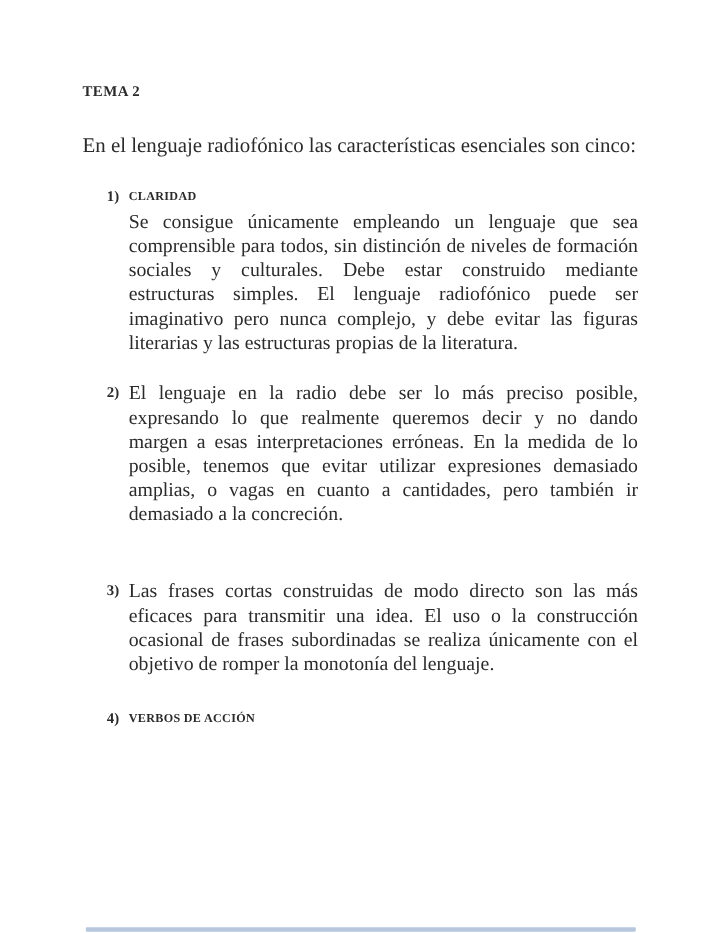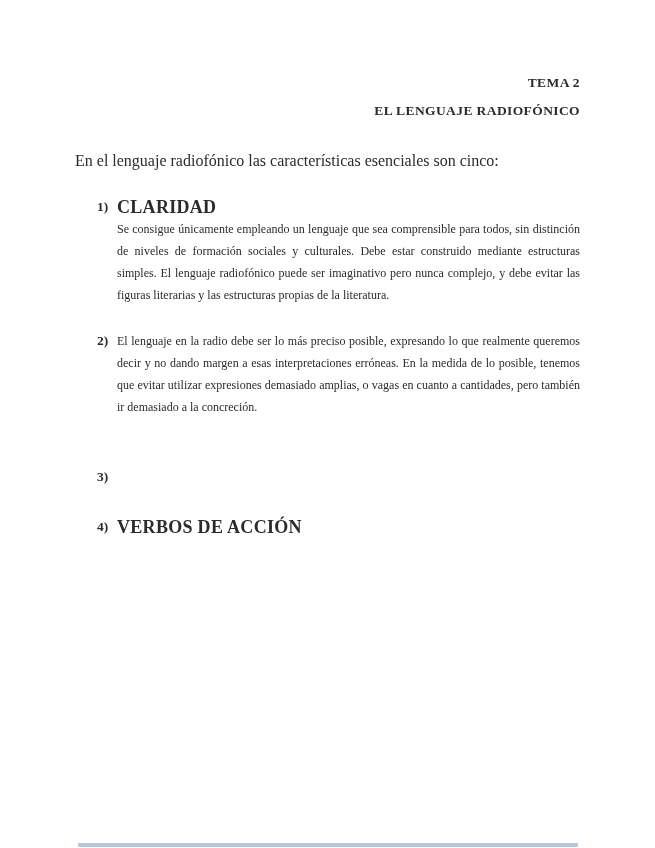--- a/index.html
+++ b/index.html
@@ -12,32 +12,32 @@
     width: 655px;
     height: 848px;
     background: #ffffff;
     box-sizing: border-box;
     padding: 74px 75px 0 75px;
     overflow: hidden;
     font-family: "Liberation Serif", "DejaVu Serif", serif;
     color: #2b2b2b;
   }
   .doc-title {
-    text-align: right;
+    text-align: left;
     font-weight: 700;
     font-size: 13.5px;
     line-height: 18px;
     letter-spacing: 0.4px;
   }
   .doc-subtitle {
     margin-top: 10px;
   }
   .intro {
     margin: 30px 0 12px 0;
-    font-size: 16px;
+    font-size: 19px;
     line-height: 22px;
   }
   .section {
     display: flex;
     align-items: flex-start;
     padding-left: 22px;
   }
   .sec-1 { margin-top: 24px; }
   .sec-1-p2 { margin-top: 22px; }
   .sec-2 { margin-top: 24px; }
@@ -49,48 +49,47 @@
     font-weight: 700;
     font-size: 13.5px;
     line-height: 22px;
   }
   .sec-body {
     flex: 1;
     min-width: 0;
   }
   .sec-heading {
     font-weight: 700;
-    font-size: 18px;
+    font-size: 11px;
     line-height: 22px;
     letter-spacing: 0.3px;
   }
   .para {
     margin: 0;
-    font-size: 12px;
+    font-size: 18px;
     line-height: 22px;
     text-align: justify;
     text-justify: inter-word;
   }
   .footer-bar {
     position: absolute;
     left: 78px;
     right: 77px;
     bottom: 1px;
     height: 4px;
     border-radius: 1px;
   }
 </style>
 </head>
 <body>
 
 <div class="page">
 
   <div class="doc-title">TEMA 2</div>
 
-  <div class="doc-title doc-subtitle">EL LENGUAJE RADIOFÓNICO</div>
 
   <p class="intro">En el lenguaje radiofónico las características esenciales son cinco:</p>
 
   <div class="section sec-1">
     <span class="sec-num">1)</span>
     <div class="sec-body">
       <div class="sec-heading">CLARIDAD</div>
       <p class="para">Se consigue únicamente empleando un lenguaje que sea comprensible para todos, sin distinción de niveles de formación sociales y culturales. Debe estar construido mediante estructuras simples. El lenguaje radiofónico puede ser imaginativo pero nunca complejo, y debe evitar las figuras literarias y las estructuras propias de la literatura.</p>
     </div>
   </div>
@@ -98,20 +97,21 @@
   <div class="section sec-2">
     <span class="sec-num">2)</span>
     <div class="sec-body">
       <p class="para">El lenguaje en la radio debe ser lo más preciso posible, expresando lo que realmente queremos decir y no dando margen a esas interpretaciones erróneas. En la medida de lo posible, tenemos que evitar utilizar expresiones demasiado amplias, o vagas en cuanto a cantidades, pero también ir demasiado a la concreción.</p>
     </div>
   </div>
 
   <div class="section sec-3">
     <span class="sec-num">3)</span>
     <div class="sec-body">
+      <p class="para">Las frases cortas construidas de modo directo son las más eficaces para transmitir una idea. El uso o la construcción ocasional de frases subordinadas se realiza únicamente con el objetivo de romper la monotonía del lenguaje.</p>
     </div>
   </div>
 
   <div class="section sec-4">
     <span class="sec-num">4)</span>
     <div class="sec-body">
       <div class="sec-heading">VERBOS DE ACCIÓN</div>
     </div>
   </div>
 

